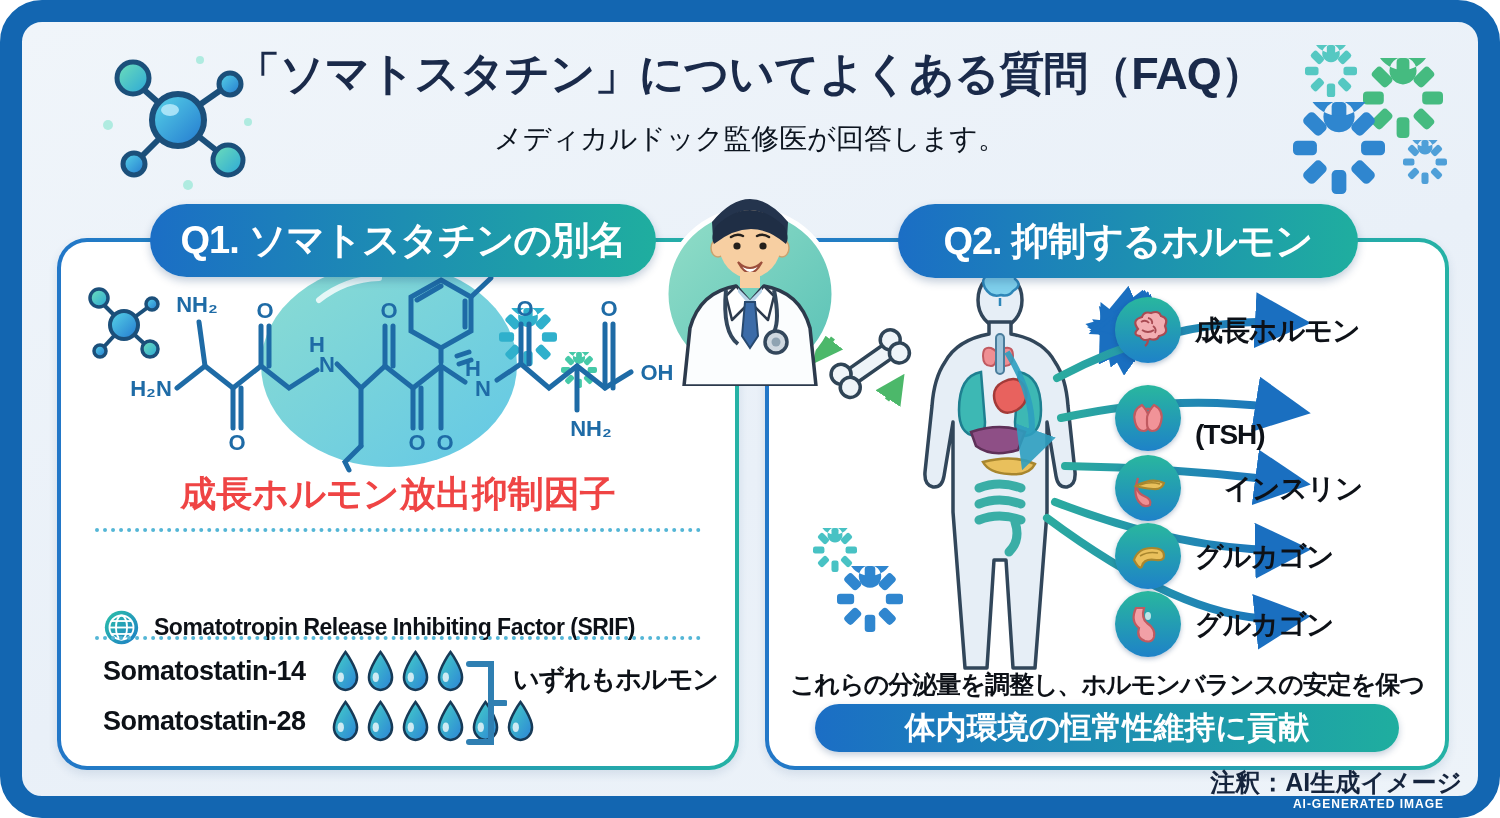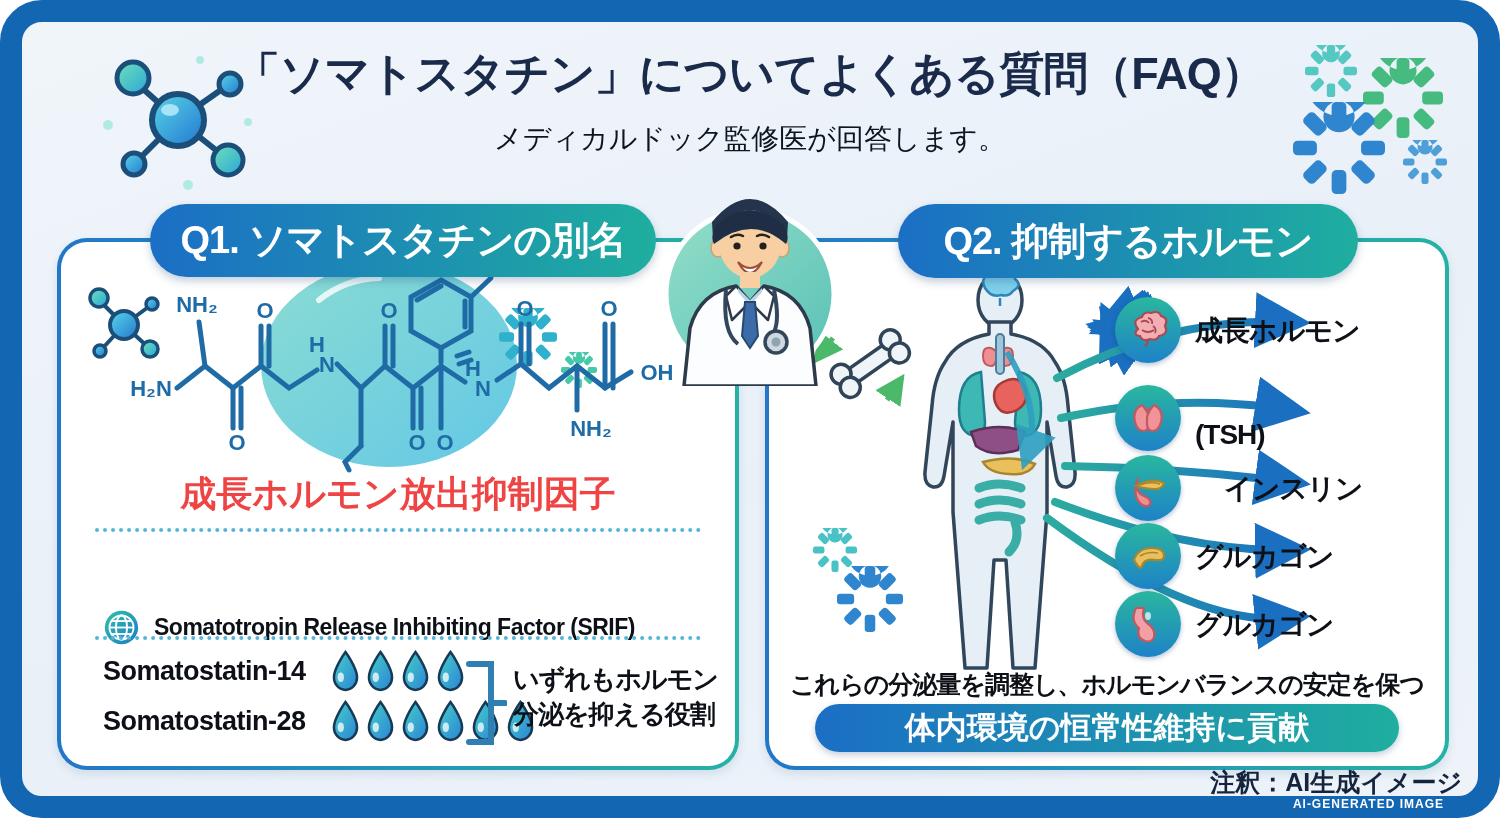--- a/index.html
+++ b/index.html
@@ -302,21 +302,20 @@
             <use href="#drop" width="33" height="42"></use>
           </svg>
       </span>
     </div>
 
     <svg style="position:absolute;left:404px;top:418px;" width="42" height="86" viewBox="0 0 42 86">
       <path d="M4,4 H26 V82 H4 M26,43 H40" stroke="#2f7fb2" stroke-width="6" fill="none" stroke-linecap="round"></path>
     </svg>
     <div class="note-text">
       <span>いずれもホルモン</span><br>
-      <span>分泌を抑える役割</span>
     </div>
   </div>
 </div>
 <div class="q-pill" style="left:150px;top:204px;width:506px;height:73px;">Q1. ソマトスタチンの別名</div>
 
 <div class="card-wrap" style="left:765px;top:238px;width:676px;height:524px;">
   <div class="card">
 
     <svg style="position:absolute;left:6px;top:18px;" width="540" height="420" viewBox="0 0 540 420">
       <defs>

